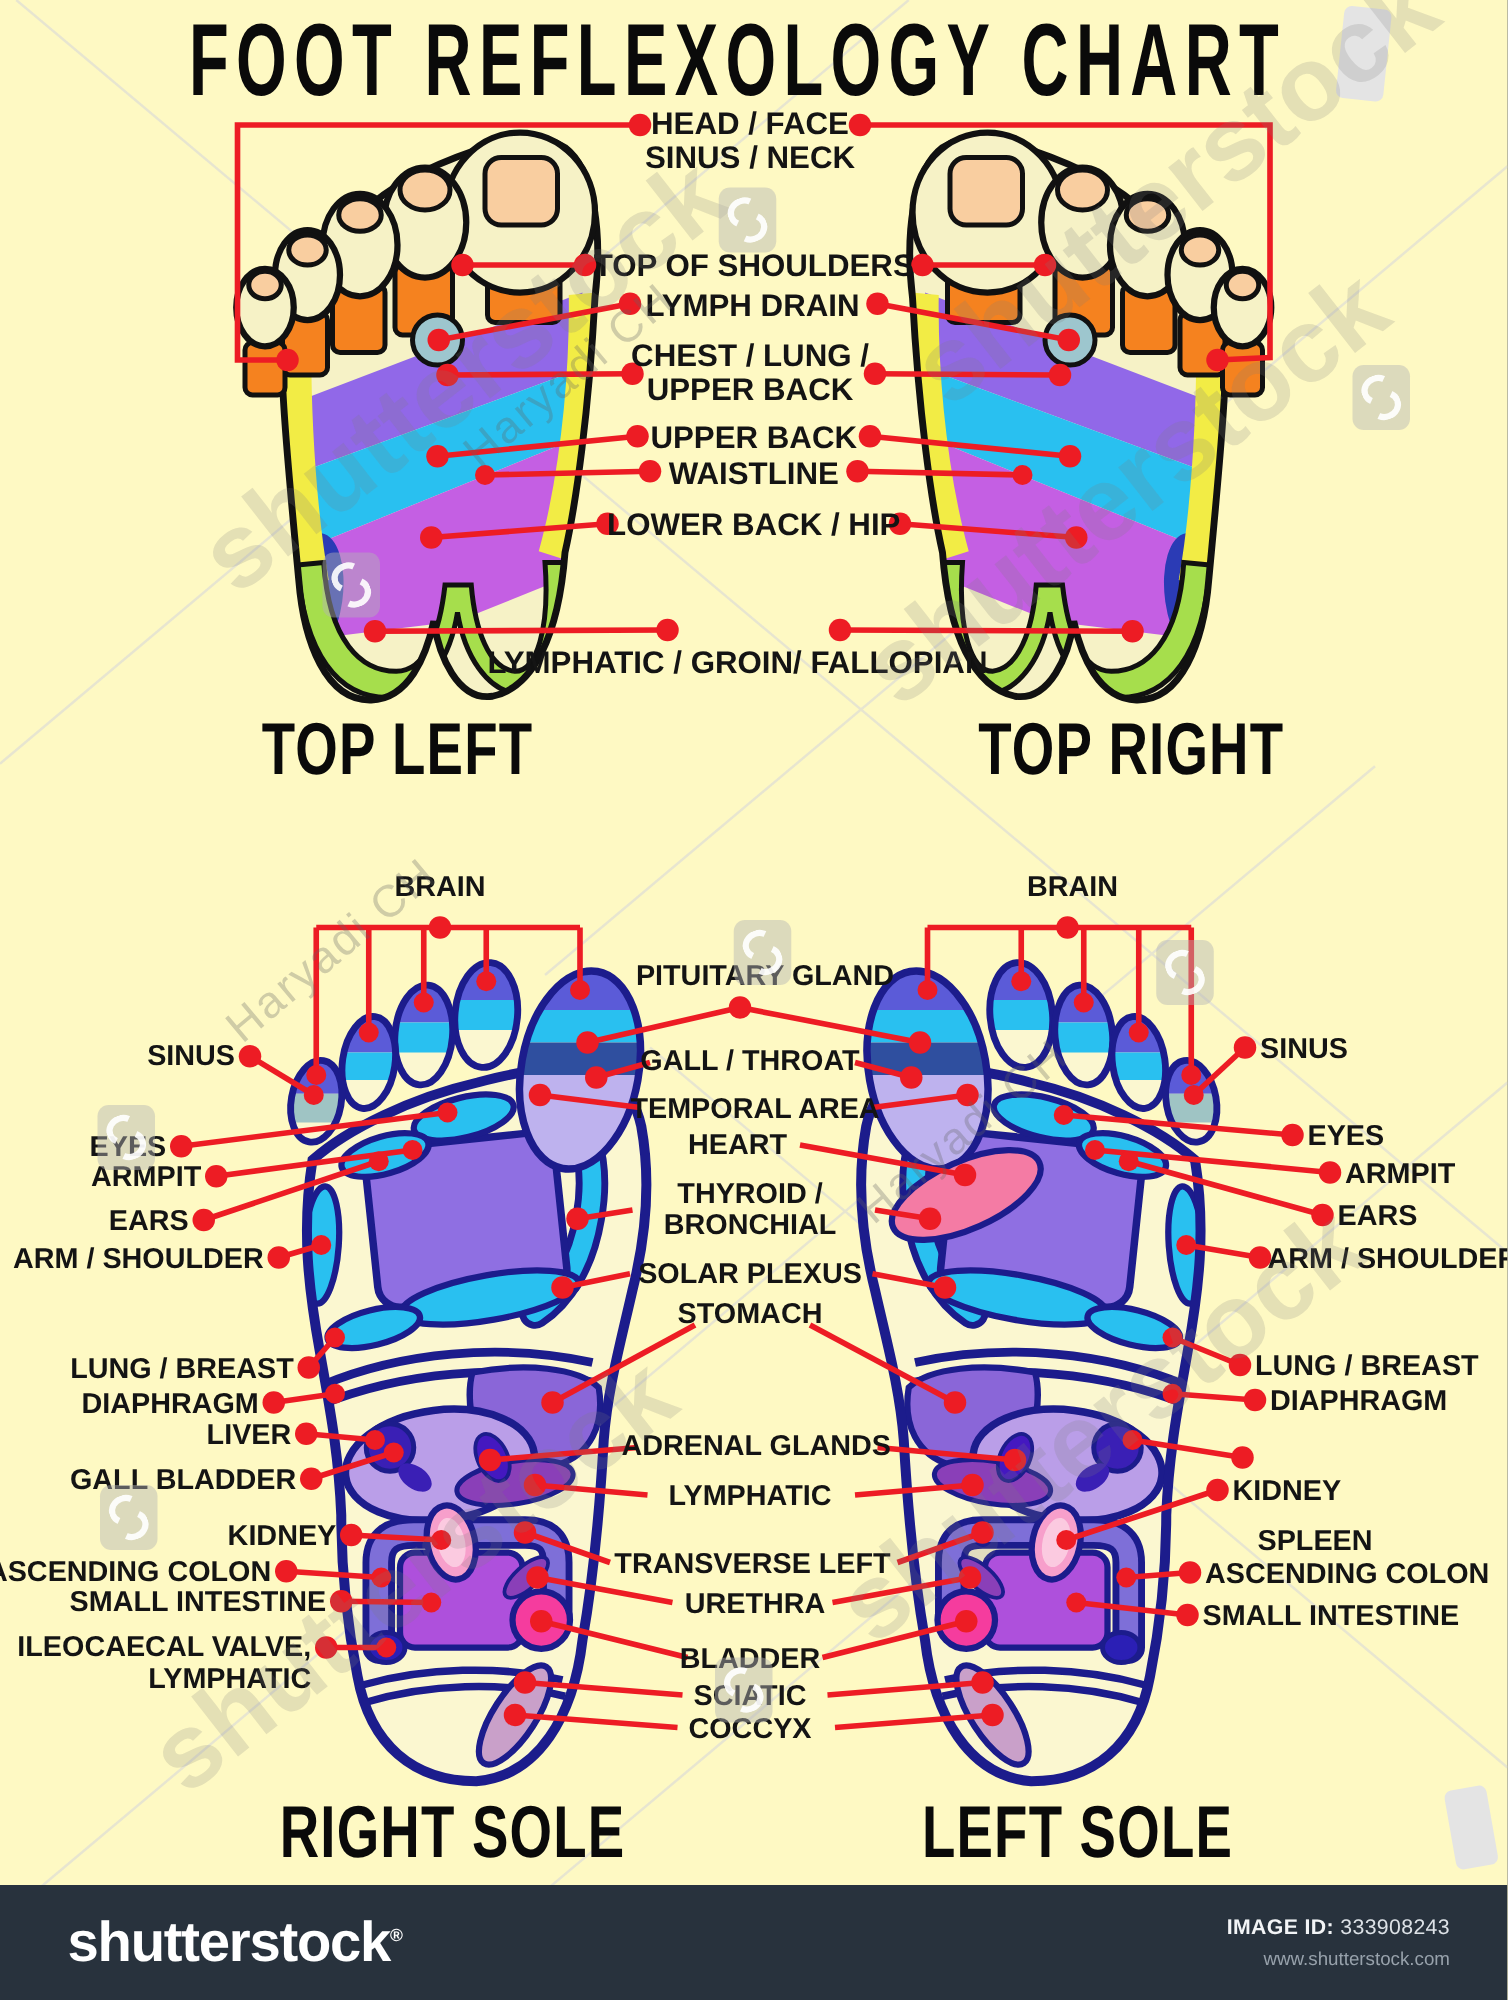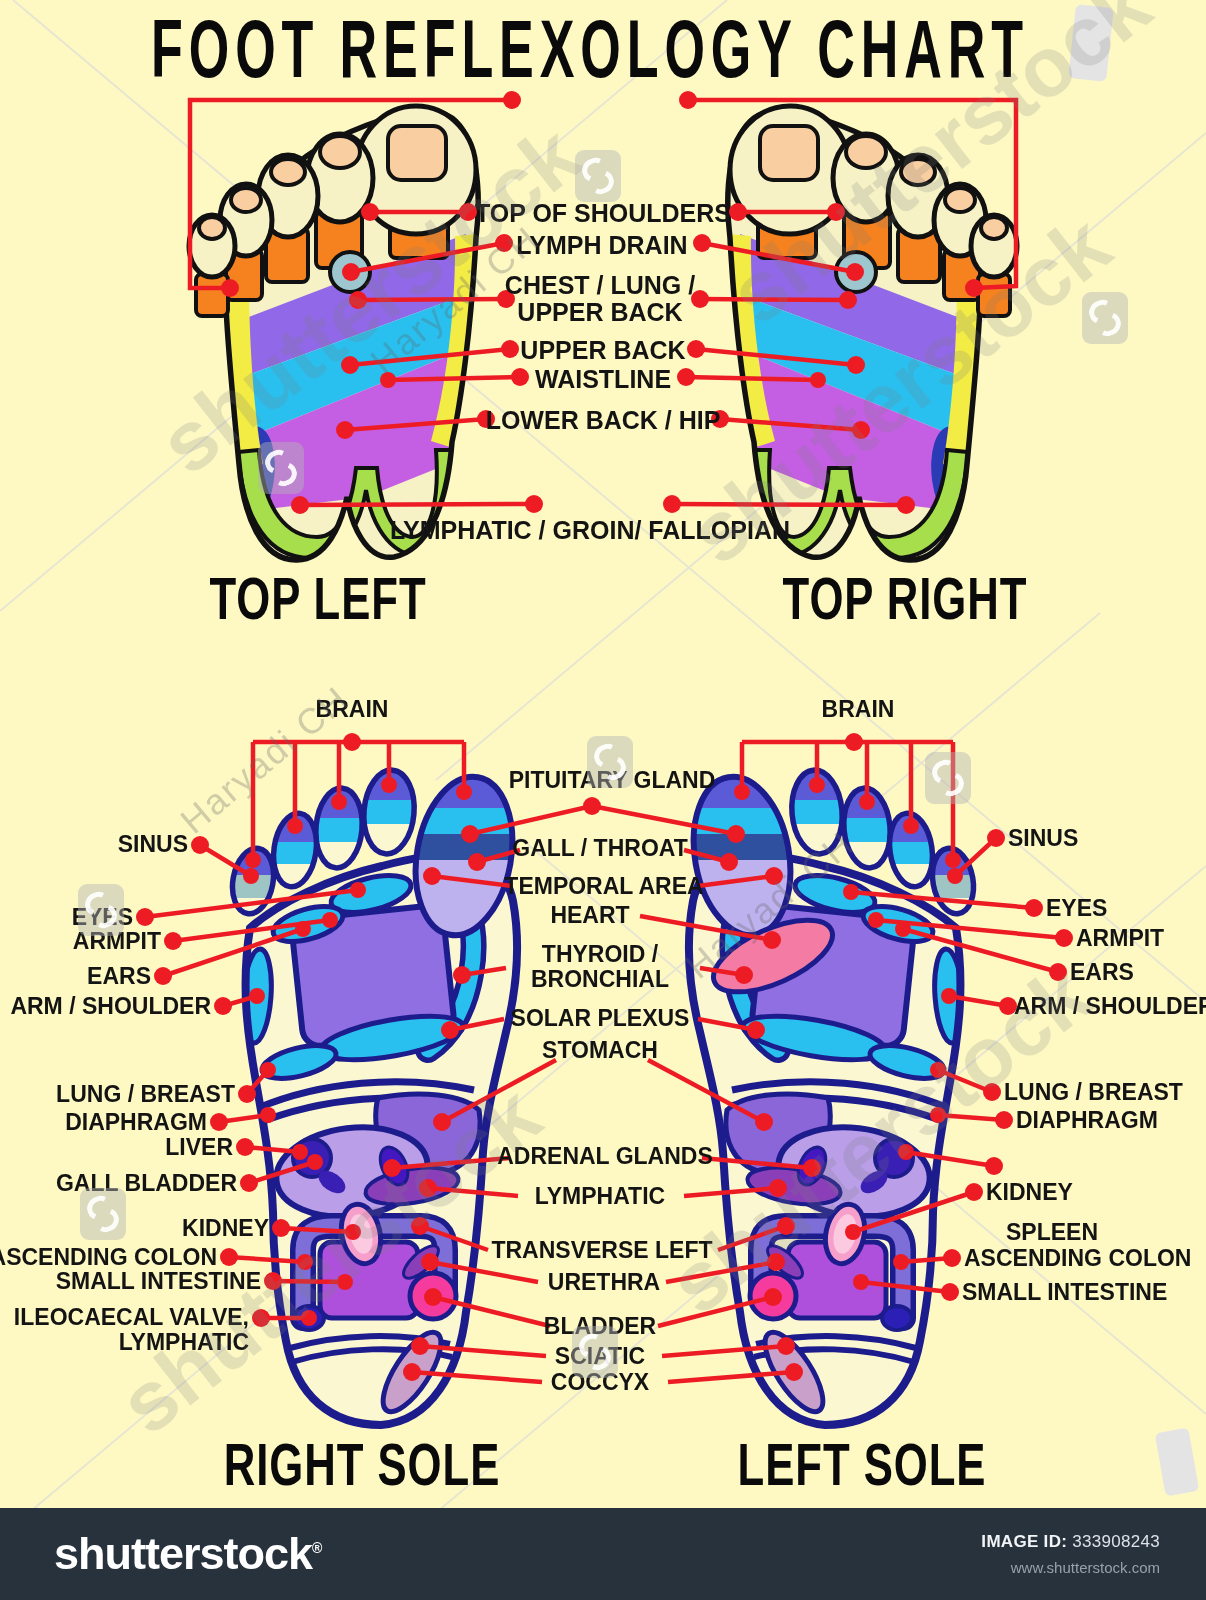--- a/index.html
+++ b/index.html
@@ -386,20 +386,24 @@
         <circle cx="861" cy="1282" r="8"></circle>
   </g>
 </svg>
 
 <div class="title">FOOT REFLEXOLOGY CHART</div>
 <div class="cap" style="left:318px;top:572px">TOP LEFT</div>
 <div class="cap" style="left:905px;top:572px">TOP RIGHT</div>
 <div class="cap" style="left:362px;top:1438px">RIGHT SOLE</div>
 <div class="cap" style="left:862px;top:1438px">LEFT SOLE</div>
 
+<div class="lbl t25 c" style="left:600px;top:86px">
+  <span>HEAD / FACE</span><br>
+  <span>SINUS / NECK</span>
+</div>
 <div class="lbl t25 c" style="left:603px;top:200px">TOP OF SHOULDERS</div>
 <div class="lbl t25 c" style="left:602px;top:232px">LYMPH DRAIN</div>
 <div class="lbl t25 c" style="left:600px;top:272px">
   <span>CHEST / LUNG /</span><br>
   <span>UPPER BACK</span>
 </div>
 <div class="lbl t25 c" style="left:603px;top:337px">UPPER BACK</div>
 <div class="lbl t25 c" style="left:603px;top:366px">WAISTLINE</div>
 <div class="lbl t25 c" style="left:603px;top:407px">LOWER BACK / HIP</div>
 <div class="lbl t25 c" style="left:590px;top:517px">LYMPHATIC / GROIN/ FALLOPIAN</div>

